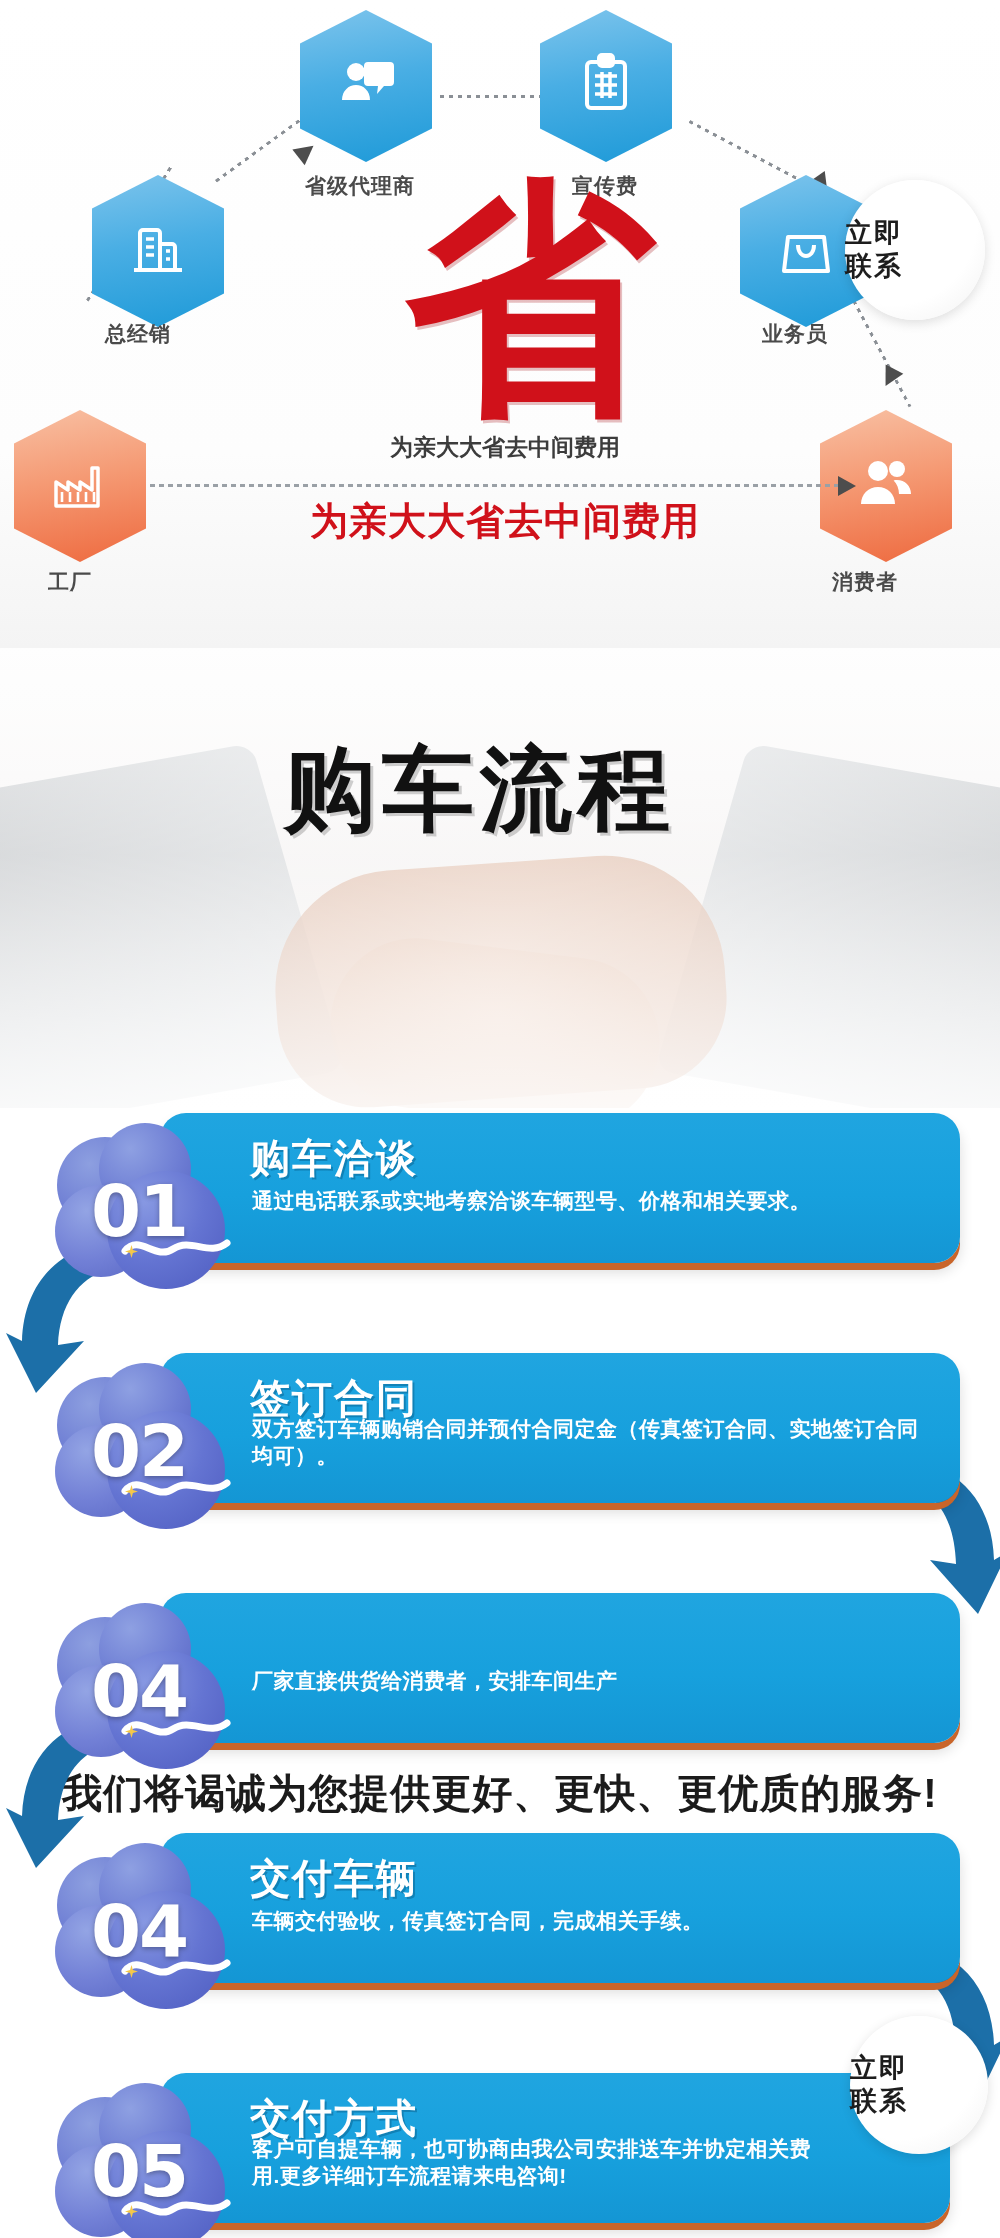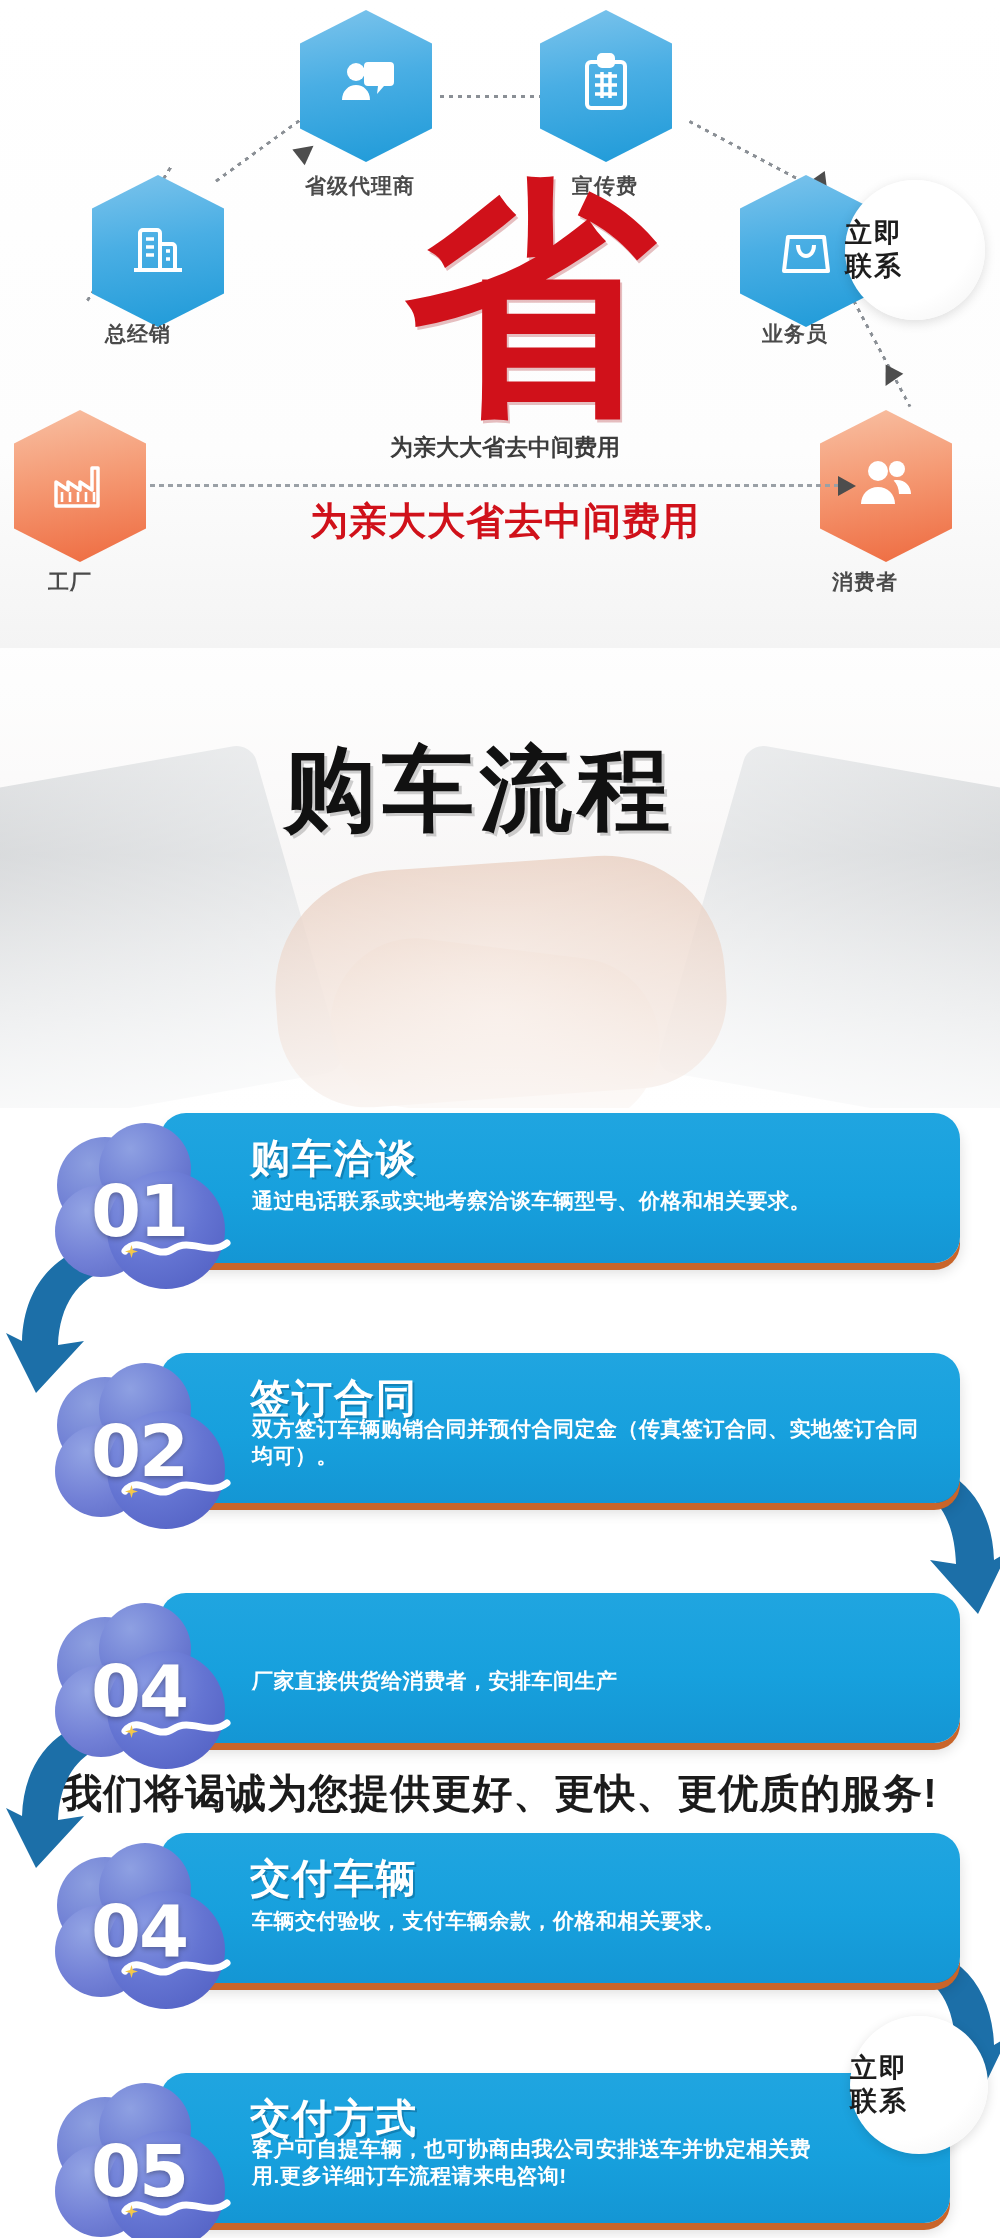--- a/index.html
+++ b/index.html
@@ -360,21 +360,21 @@
       <svg class="squiggle" viewBox="0 0 110 34">
         <path d="M4 20 C18 2 34 30 52 18 C70 6 88 26 106 12" stroke="#ffffff" stroke-width="7" fill="none" stroke-linecap="round"></path>
       </svg>
       <div class="spark"></div>
     </div>
   </div>
 
   <div class="step" style="top:1185px;">
     <div class="card">
       <div class="card-title">交付车辆</div>
-      <div class="card-desc">车辆交付验收，支付车辆余款，价格和相关要求。</div>
+      <div class="card-desc">车辆交付验收，传真签订合同，完成相关手续。</div>
     </div>
     <div class="badge">
       <div class="bub b1"></div>
       <div class="bub b2"></div>
       <div class="bub b3"></div>
       <div class="bub b4"></div>
       <div class="step-num">04</div>
       <svg class="squiggle" viewBox="0 0 110 34">
         <path d="M4 20 C18 2 34 30 52 18 C70 6 88 26 106 12" stroke="#ffffff" stroke-width="7" fill="none" stroke-linecap="round"></path>
       </svg>

